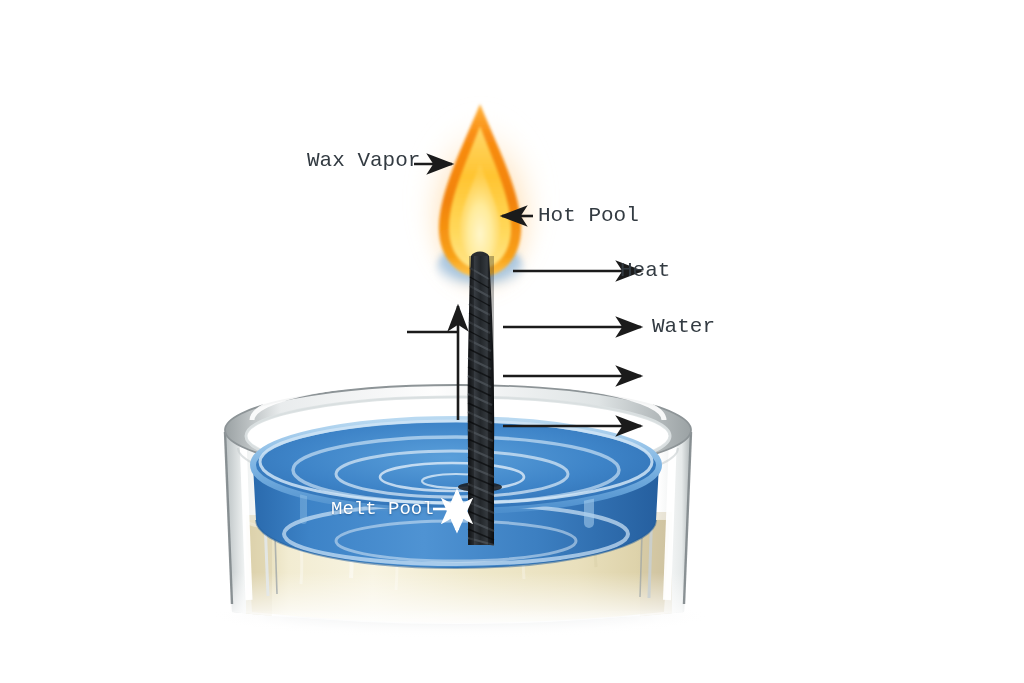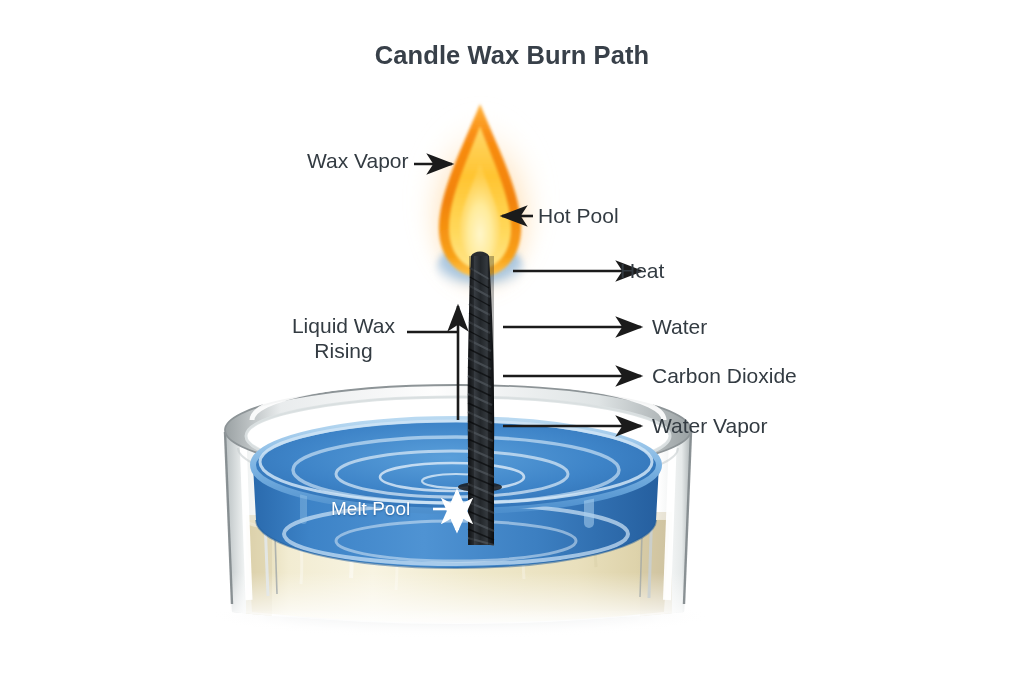--- a/index.html
+++ b/index.html
@@ -23,21 +23,21 @@
     position: absolute;
     left: 0;
     top: 0;
     width: 1024px;
     height: 683px;
     display: block;
   }
   .lbl {
     position: absolute;
     color: #333b42;
-    font-family: Liberation Sans, sans-serif;
+    font-family: Liberation Mono, monospace;
     white-space: nowrap;
     line-height: 1.18;
   }
   #page-title {
     position: absolute;
     left: 0;
     top: 41px;
     width: 1024px;
     text-align: center;
     font-size: 25.5px;
@@ -355,24 +355,20 @@
       <line x1="407" y1="332" x2="458" y2="332"></line>
       <line x1="458" y1="420" x2="458" y2="306" marker-end="url(#arrowR)"></line>
     </g>
 
     <g>
       <line x1="433" y1="509" x2="448" y2="509" stroke="#ffffff" stroke-width="2.6"></line>
       <line x1="457" y1="492" x2="457" y2="530" stroke="#ffffff" stroke-width="4" marker-start="url(#arrowWhiteUp)" marker-end="url(#arrowWhiteUp)"></line>
     </g>
   </svg>
 
-  <div id="page-title">Candle Wax Burn Path</div>
 
   <div class="lbl" id="label-wax-vapor">Wax Vapor</div>
   <div class="lbl" id="label-hot-zone">Hot Pool</div>
   <div class="lbl" id="label-heat">Heat</div>
   <div class="lbl" id="label-light">Water</div>
-  <div class="lbl" id="label-carbon">Carbon Dioxide</div>
-  <div class="lbl" id="label-water-vapor">Water Vapor</div>
-  <div class="lbl" id="label-liquid-wax">Liquid Wax Rising</div>
   <div class="lbl" id="label-melt-pool">Melt Pool</div>
 
 </div>
 
 </body></html>

